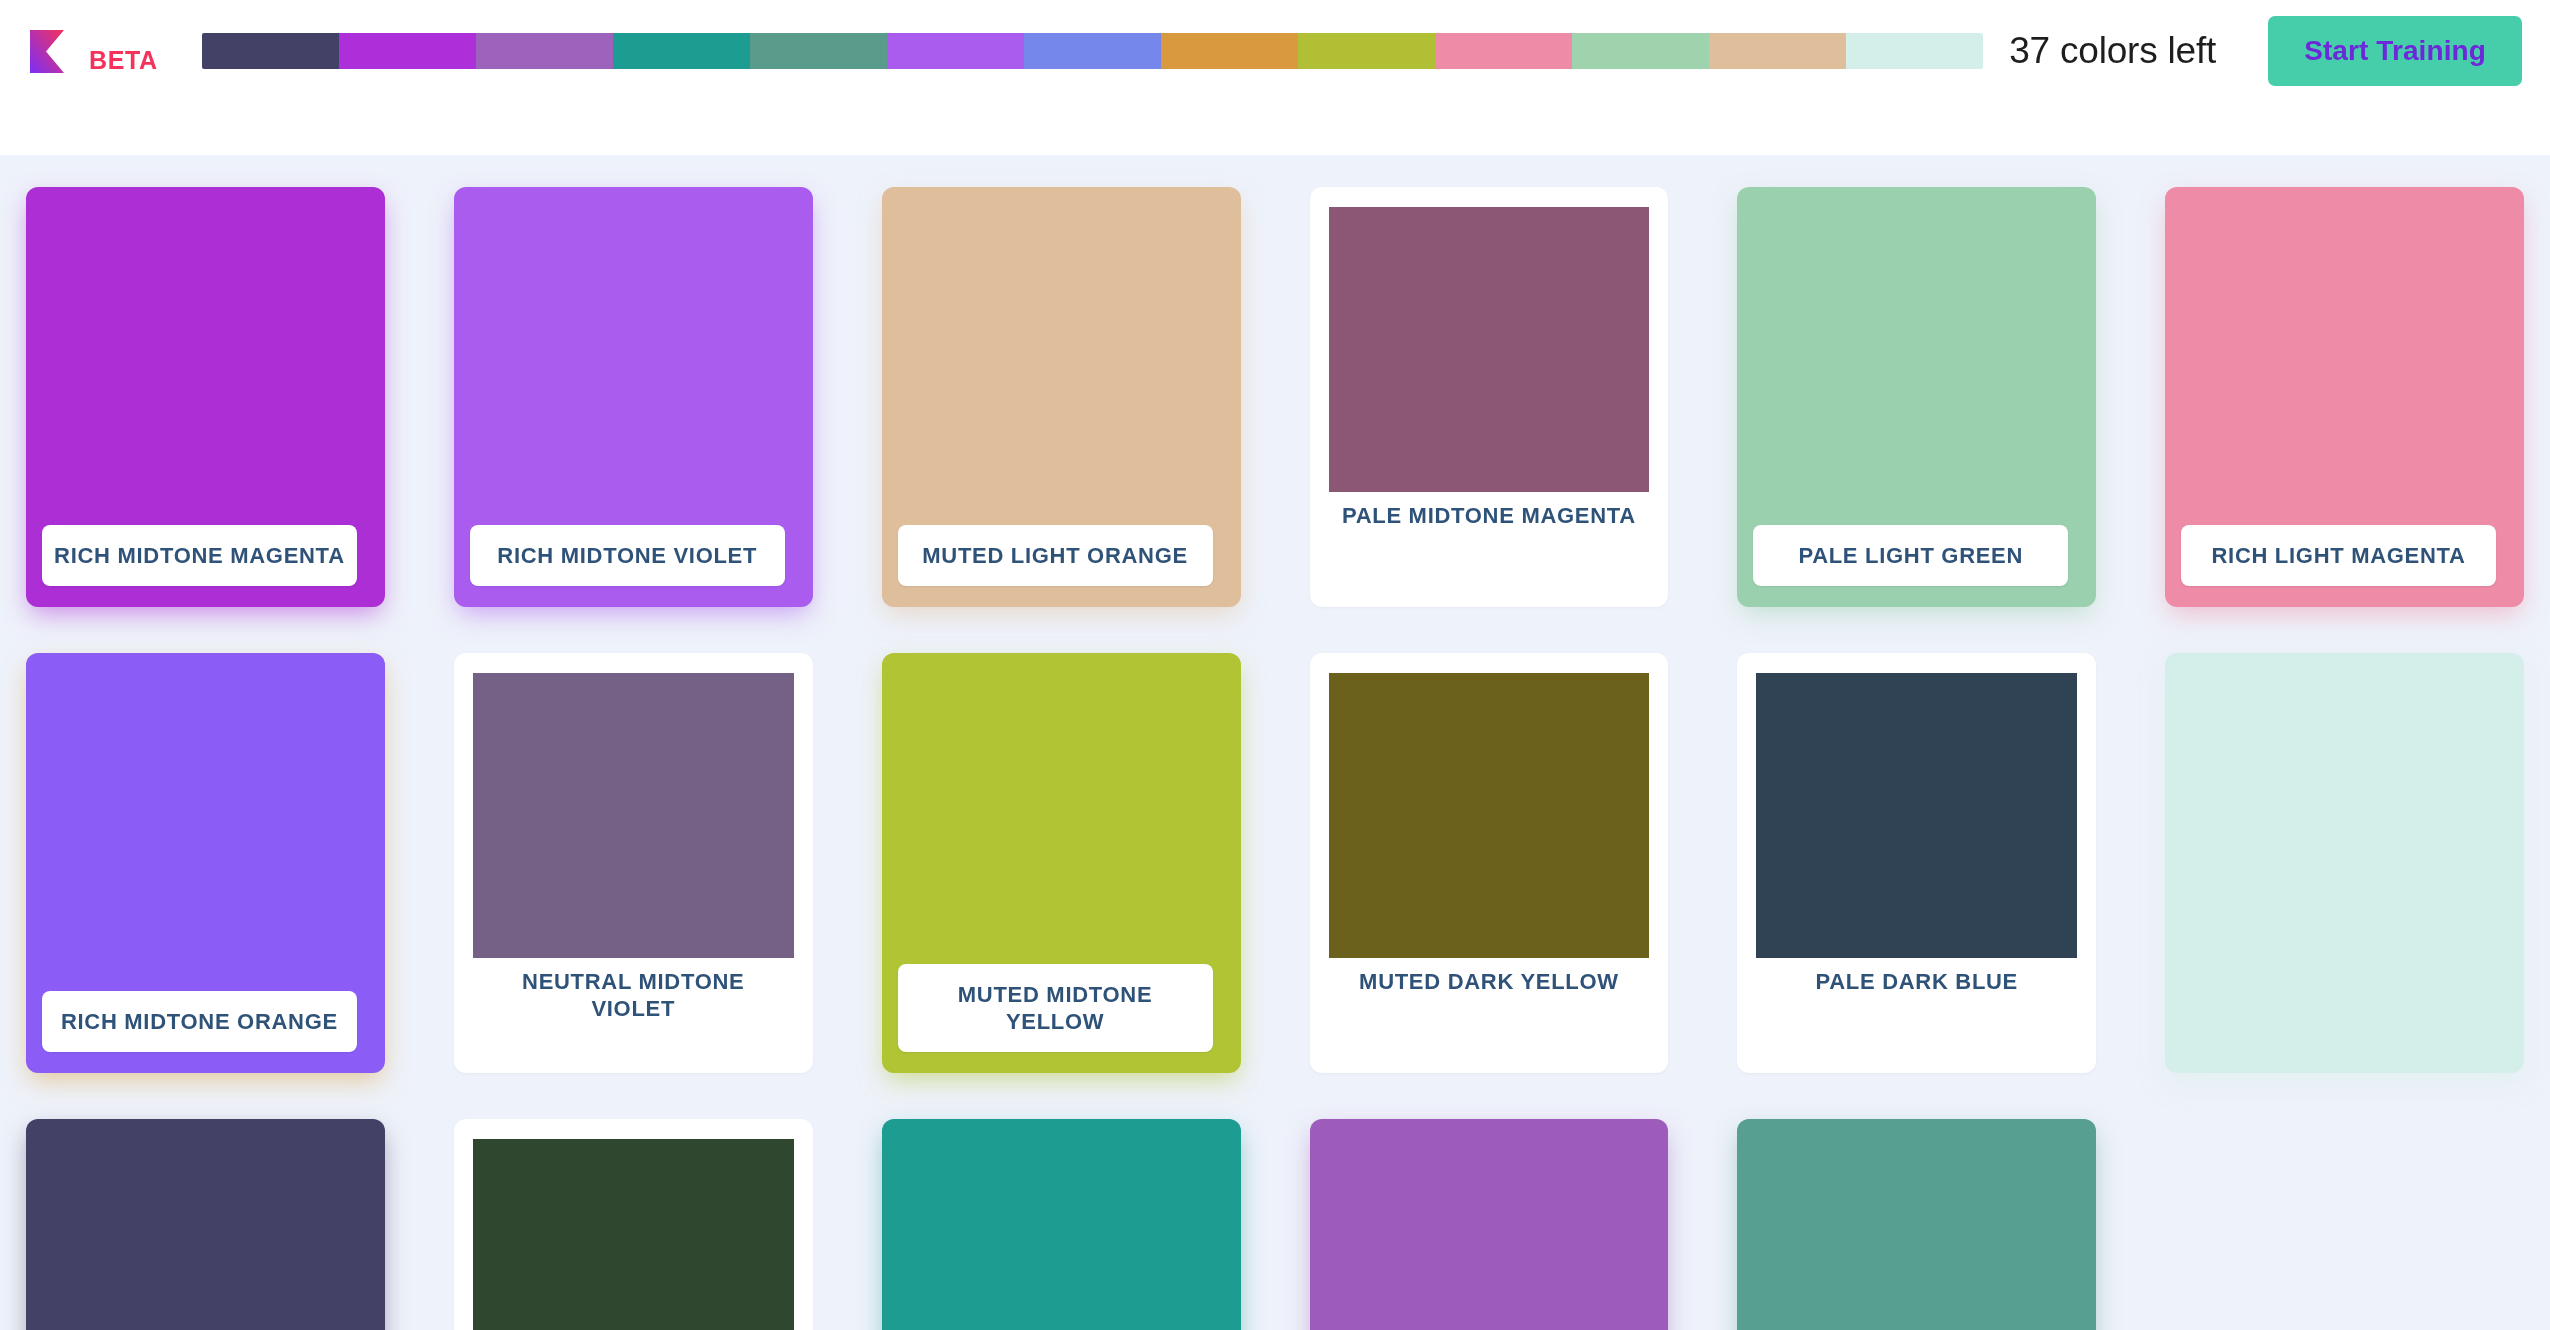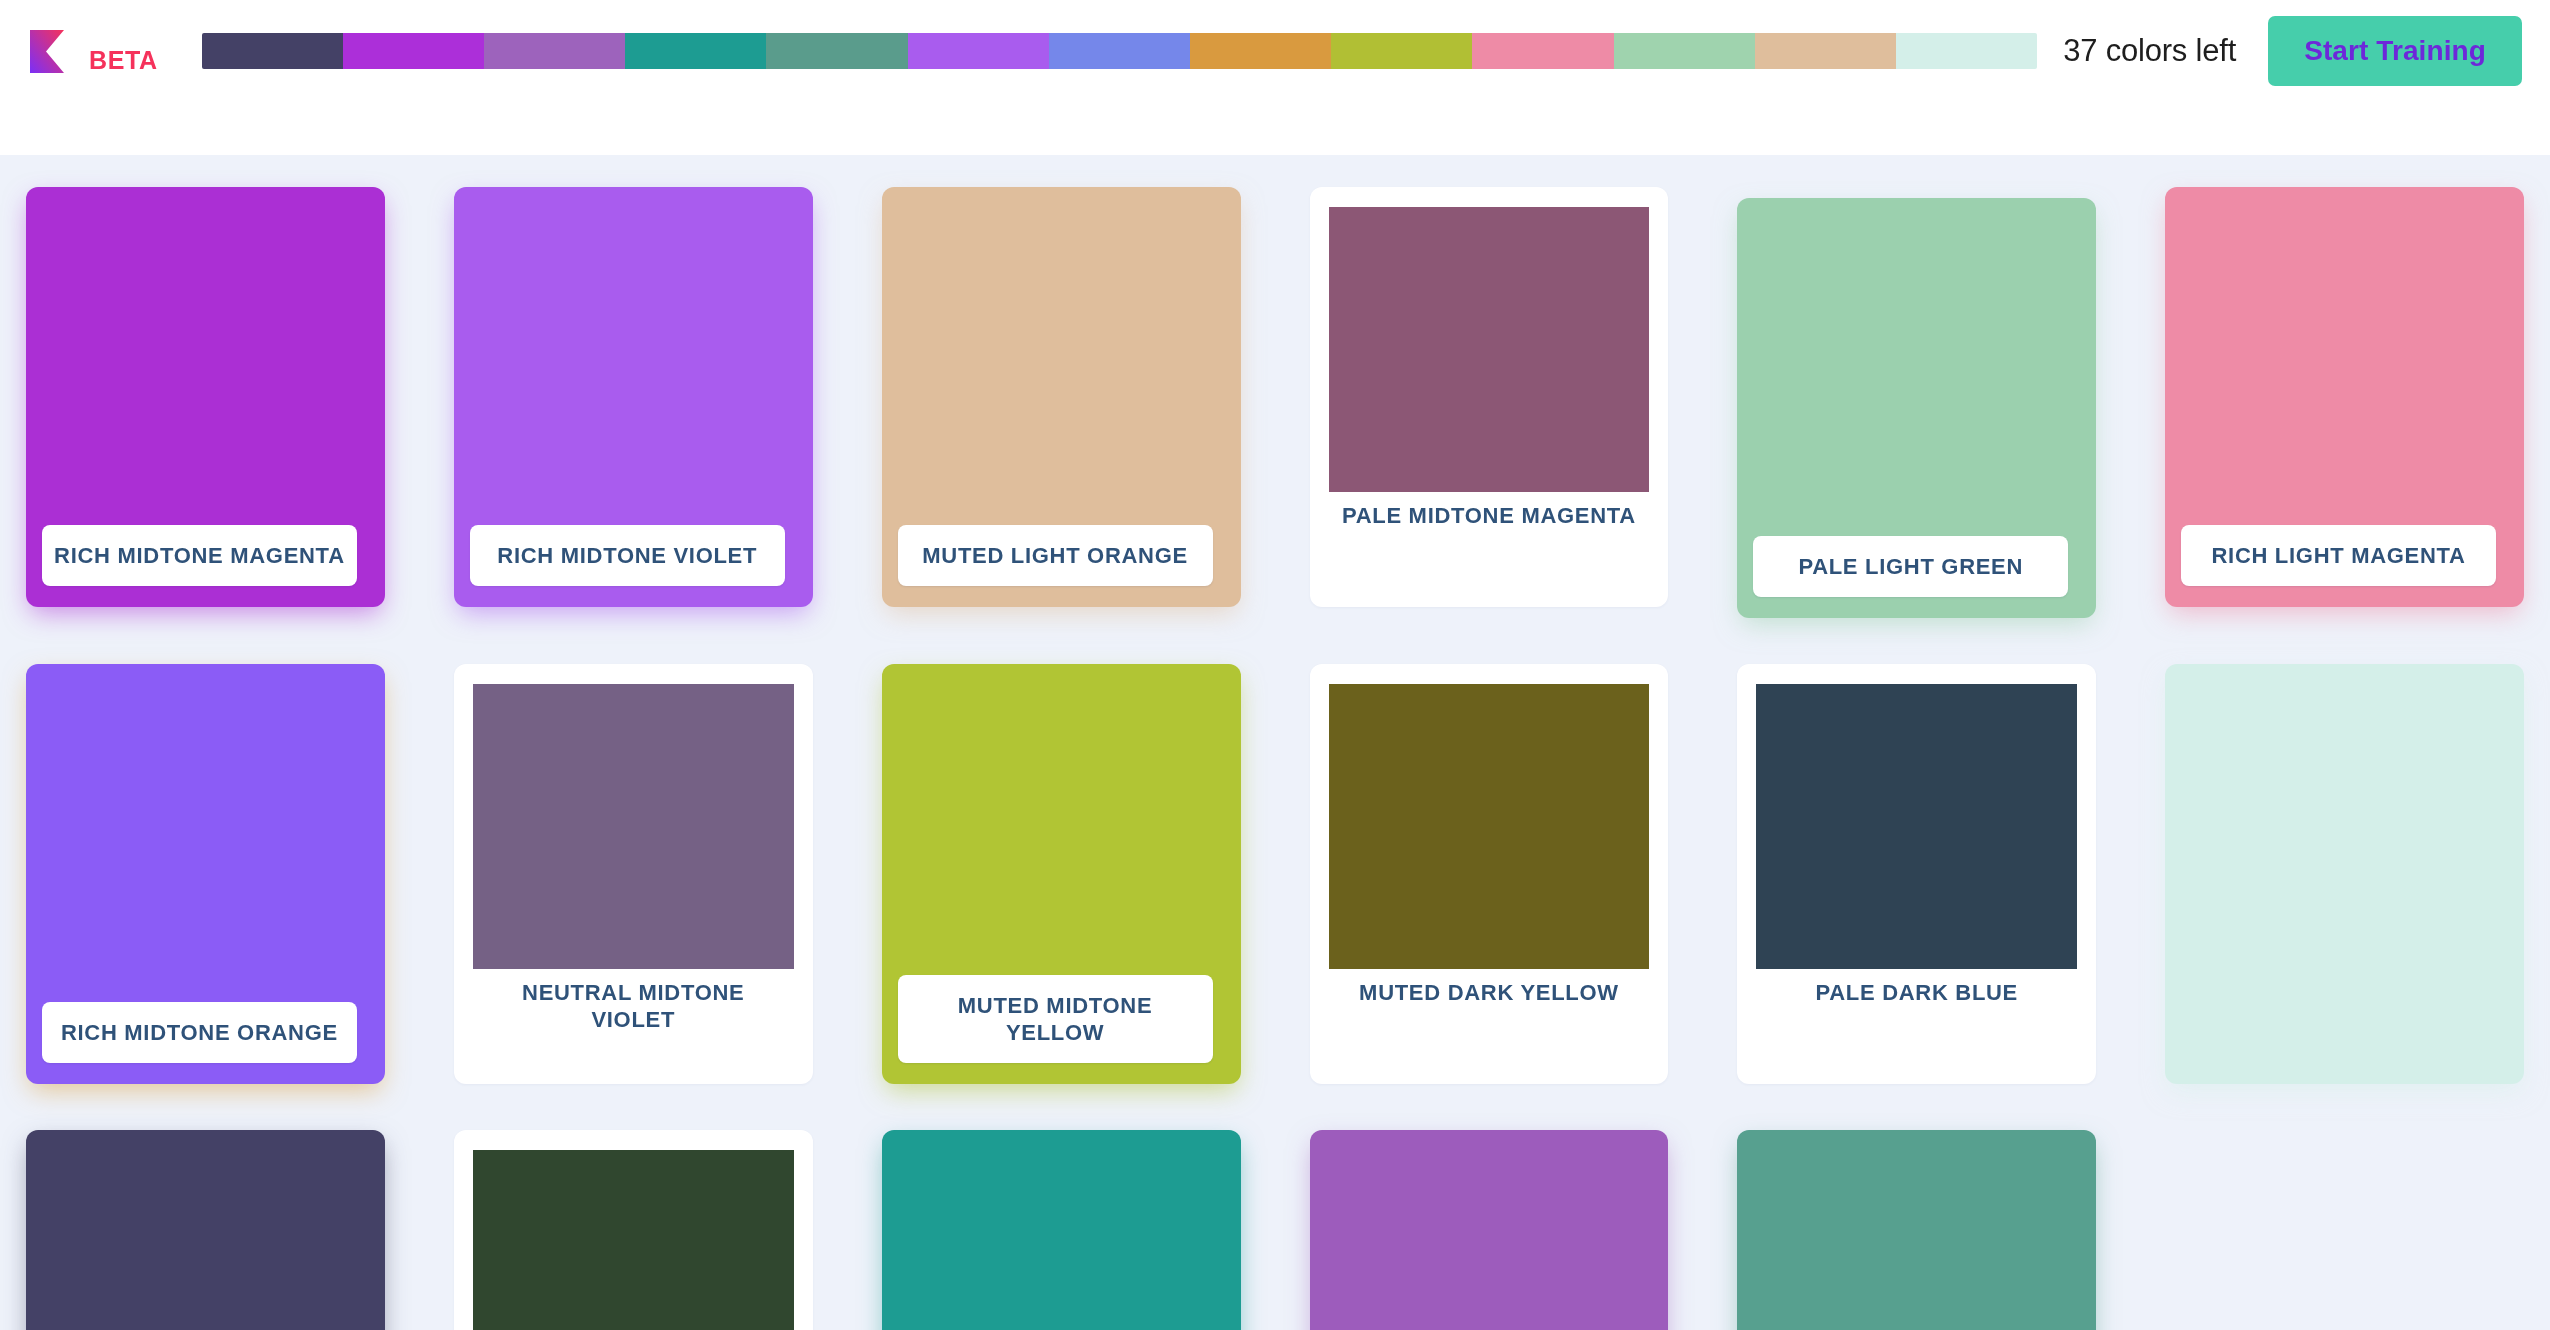--- a/index.html
+++ b/index.html
@@ -66,25 +66,25 @@
     display: flex;
     border-radius: 2px;
     overflow: hidden;
     min-width: 0;
     margin-right: 26px;
   }
   .palette-strip .seg { flex: 1 1 0; height: 100%; }
 
   .colors-left {
     flex: 0 0 auto;
-    font-size: 31px;
+    font-size: 37px;
     color: #1e1e1e;
     letter-spacing: -0.2px;
     white-space: nowrap;
-    margin-right: 32px;
+    margin-right: 52px;
   }
 
   .start-training-btn {
     flex: 0 0 auto;
     background: #46ceab;
     color: #6d28d9;
     border: none;
     border-radius: 7px;
     font-family: "Liberation Sans", sans-serif;
     font-size: 28px;
@@ -207,21 +207,21 @@
     <div class="swatch-card selected" style="background: rgb(169, 92, 238); box-shadow: rgba(169, 92, 238, 0.533) 0px 10px 26px -4px;">
       <div class="caption">RICH MIDTONE VIOLET</div>
     </div>
     <div class="swatch-card selected" style="background: rgb(223, 190, 156); box-shadow: rgba(223, 190, 156, 0.533) 0px 10px 26px -4px;">
       <div class="caption">MUTED LIGHT ORANGE</div>
     </div>
     <div class="swatch-card unselected">
       <div class="chip" style="background: rgb(140, 87, 117);"></div>
       <div class="caption">PALE MIDTONE MAGENTA</div>
     </div>
-    <div class="swatch-card selected" style="background: rgb(155, 208, 174); box-shadow: rgba(155, 208, 174, 0.533) 0px 10px 26px -4px; margin-top: 11px;">
+    <div class="swatch-card selected" style="background: rgb(155, 208, 174); box-shadow: rgba(155, 208, 174, 0.533) 0px 10px 26px -4px;">
       <div class="caption">PALE LIGHT GREEN</div>
     </div>
     <div class="swatch-card selected" style="background: rgb(238, 139, 166); box-shadow: rgba(238, 139, 166, 0.533) 0px 10px 26px -4px;">
       <div class="caption">RICH LIGHT MAGENTA</div>
     </div>
     <div class="swatch-card selected" style="background: #8b5cf6; box-shadow: rgba(220, 159, 62, 0.533) 0px 10px 26px -4px;">
       <div class="caption">RICH MIDTONE ORANGE</div>
     </div>
     <div class="swatch-card unselected">
       <div class="chip" style="background: rgb(117, 97, 133);"></div>

